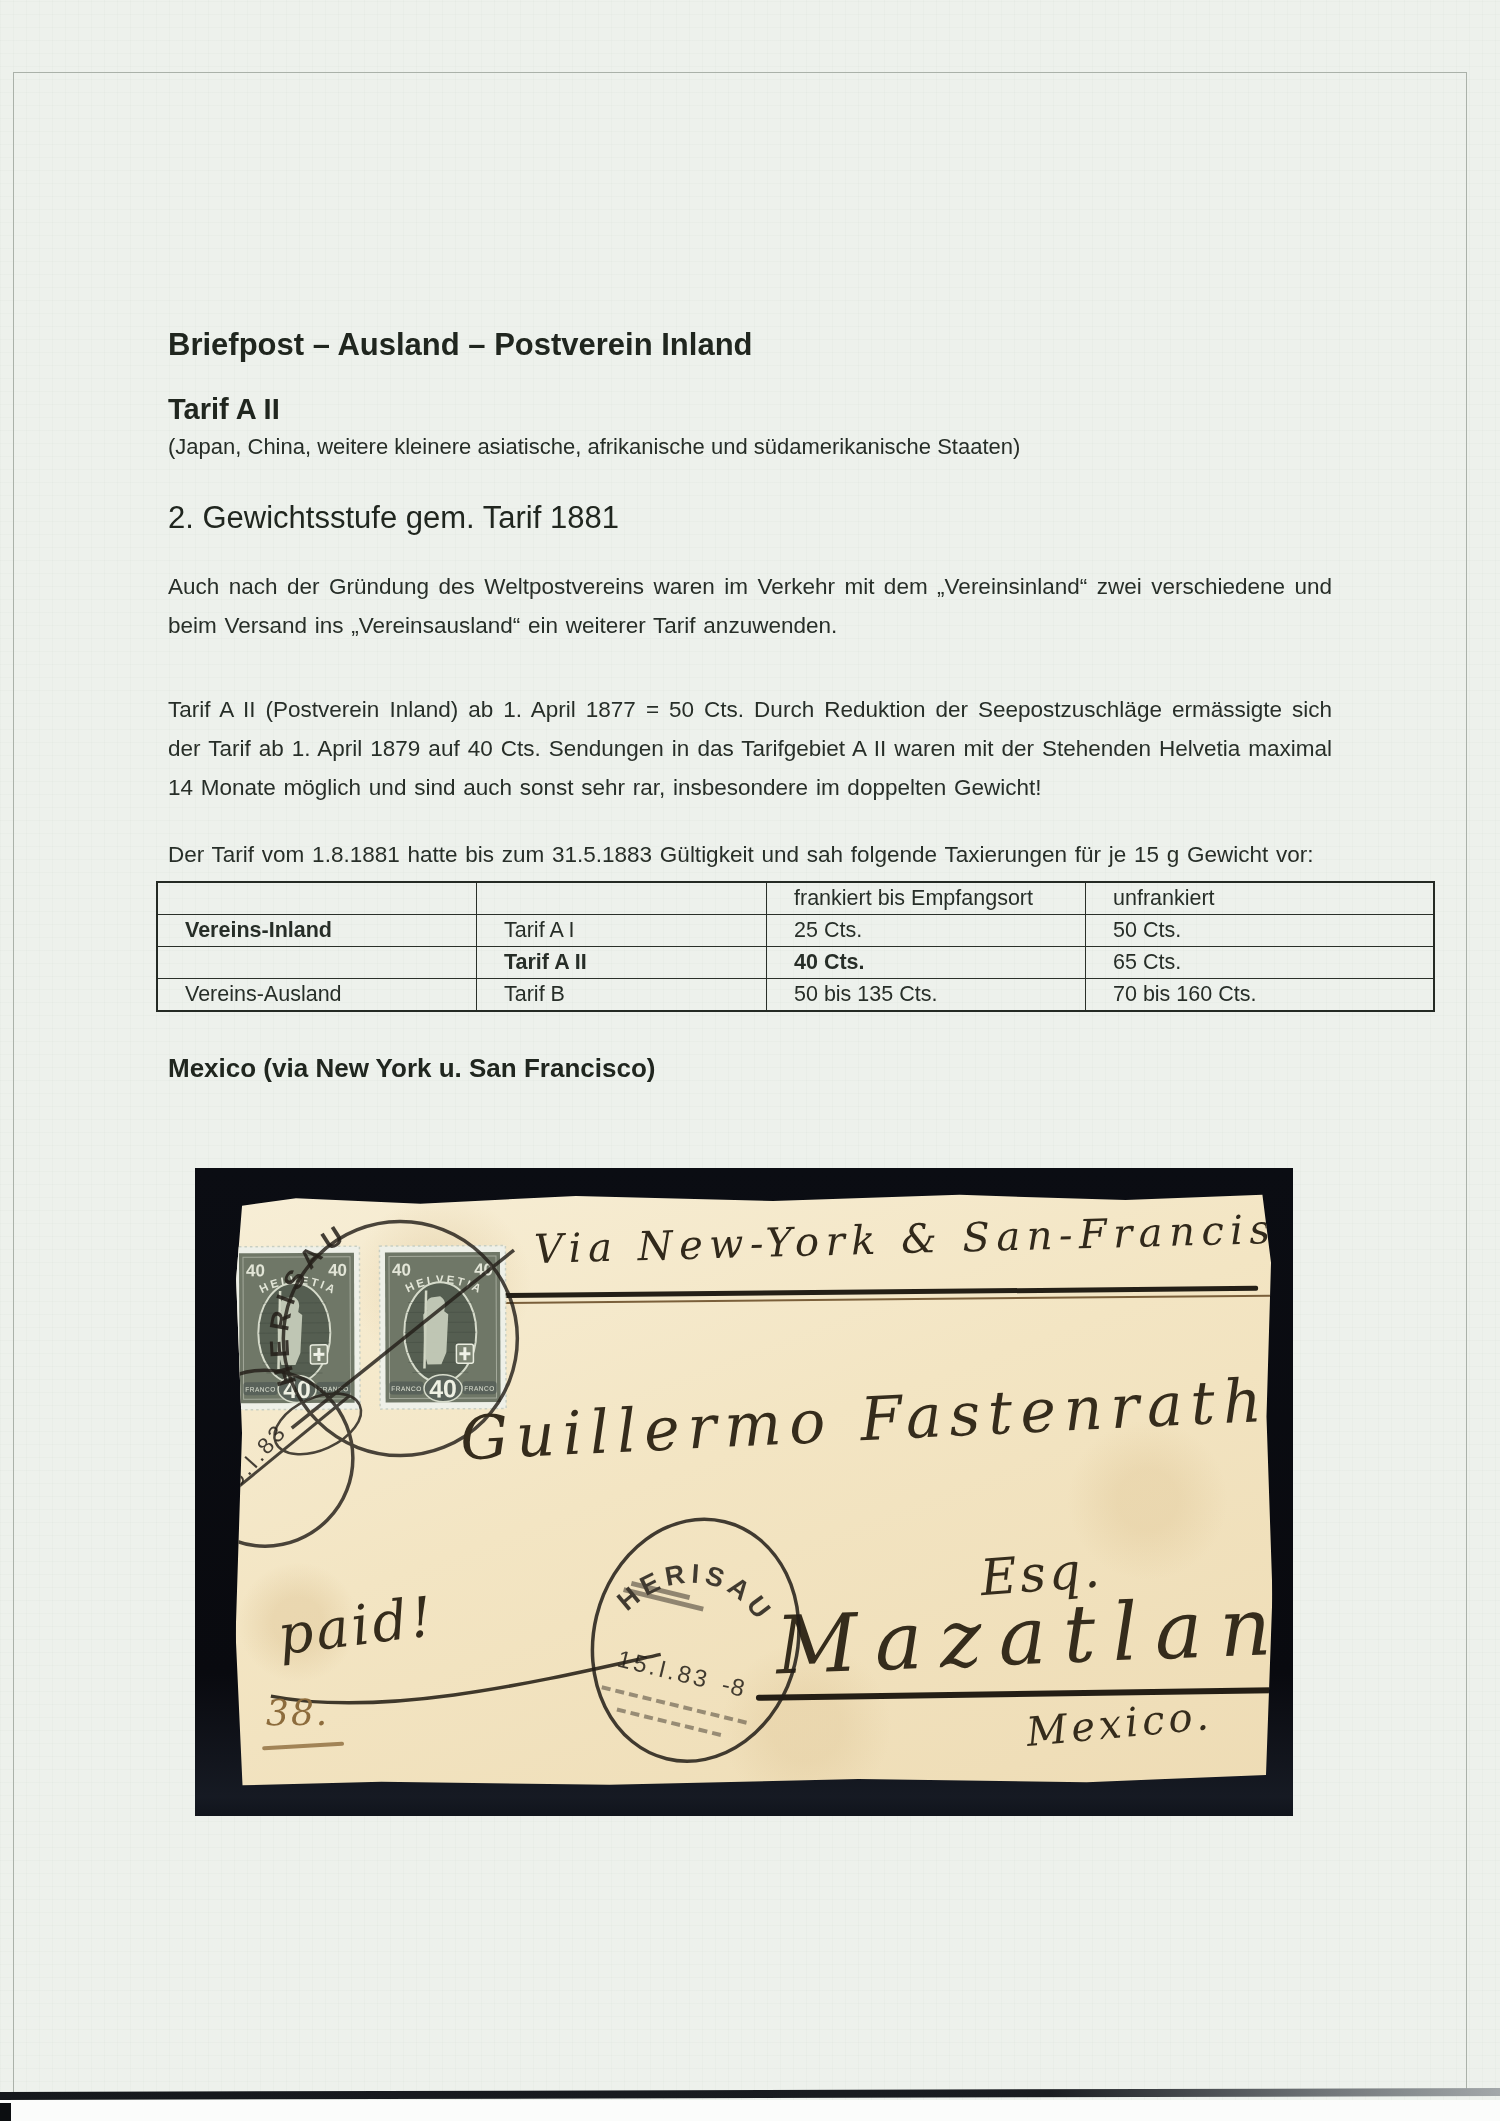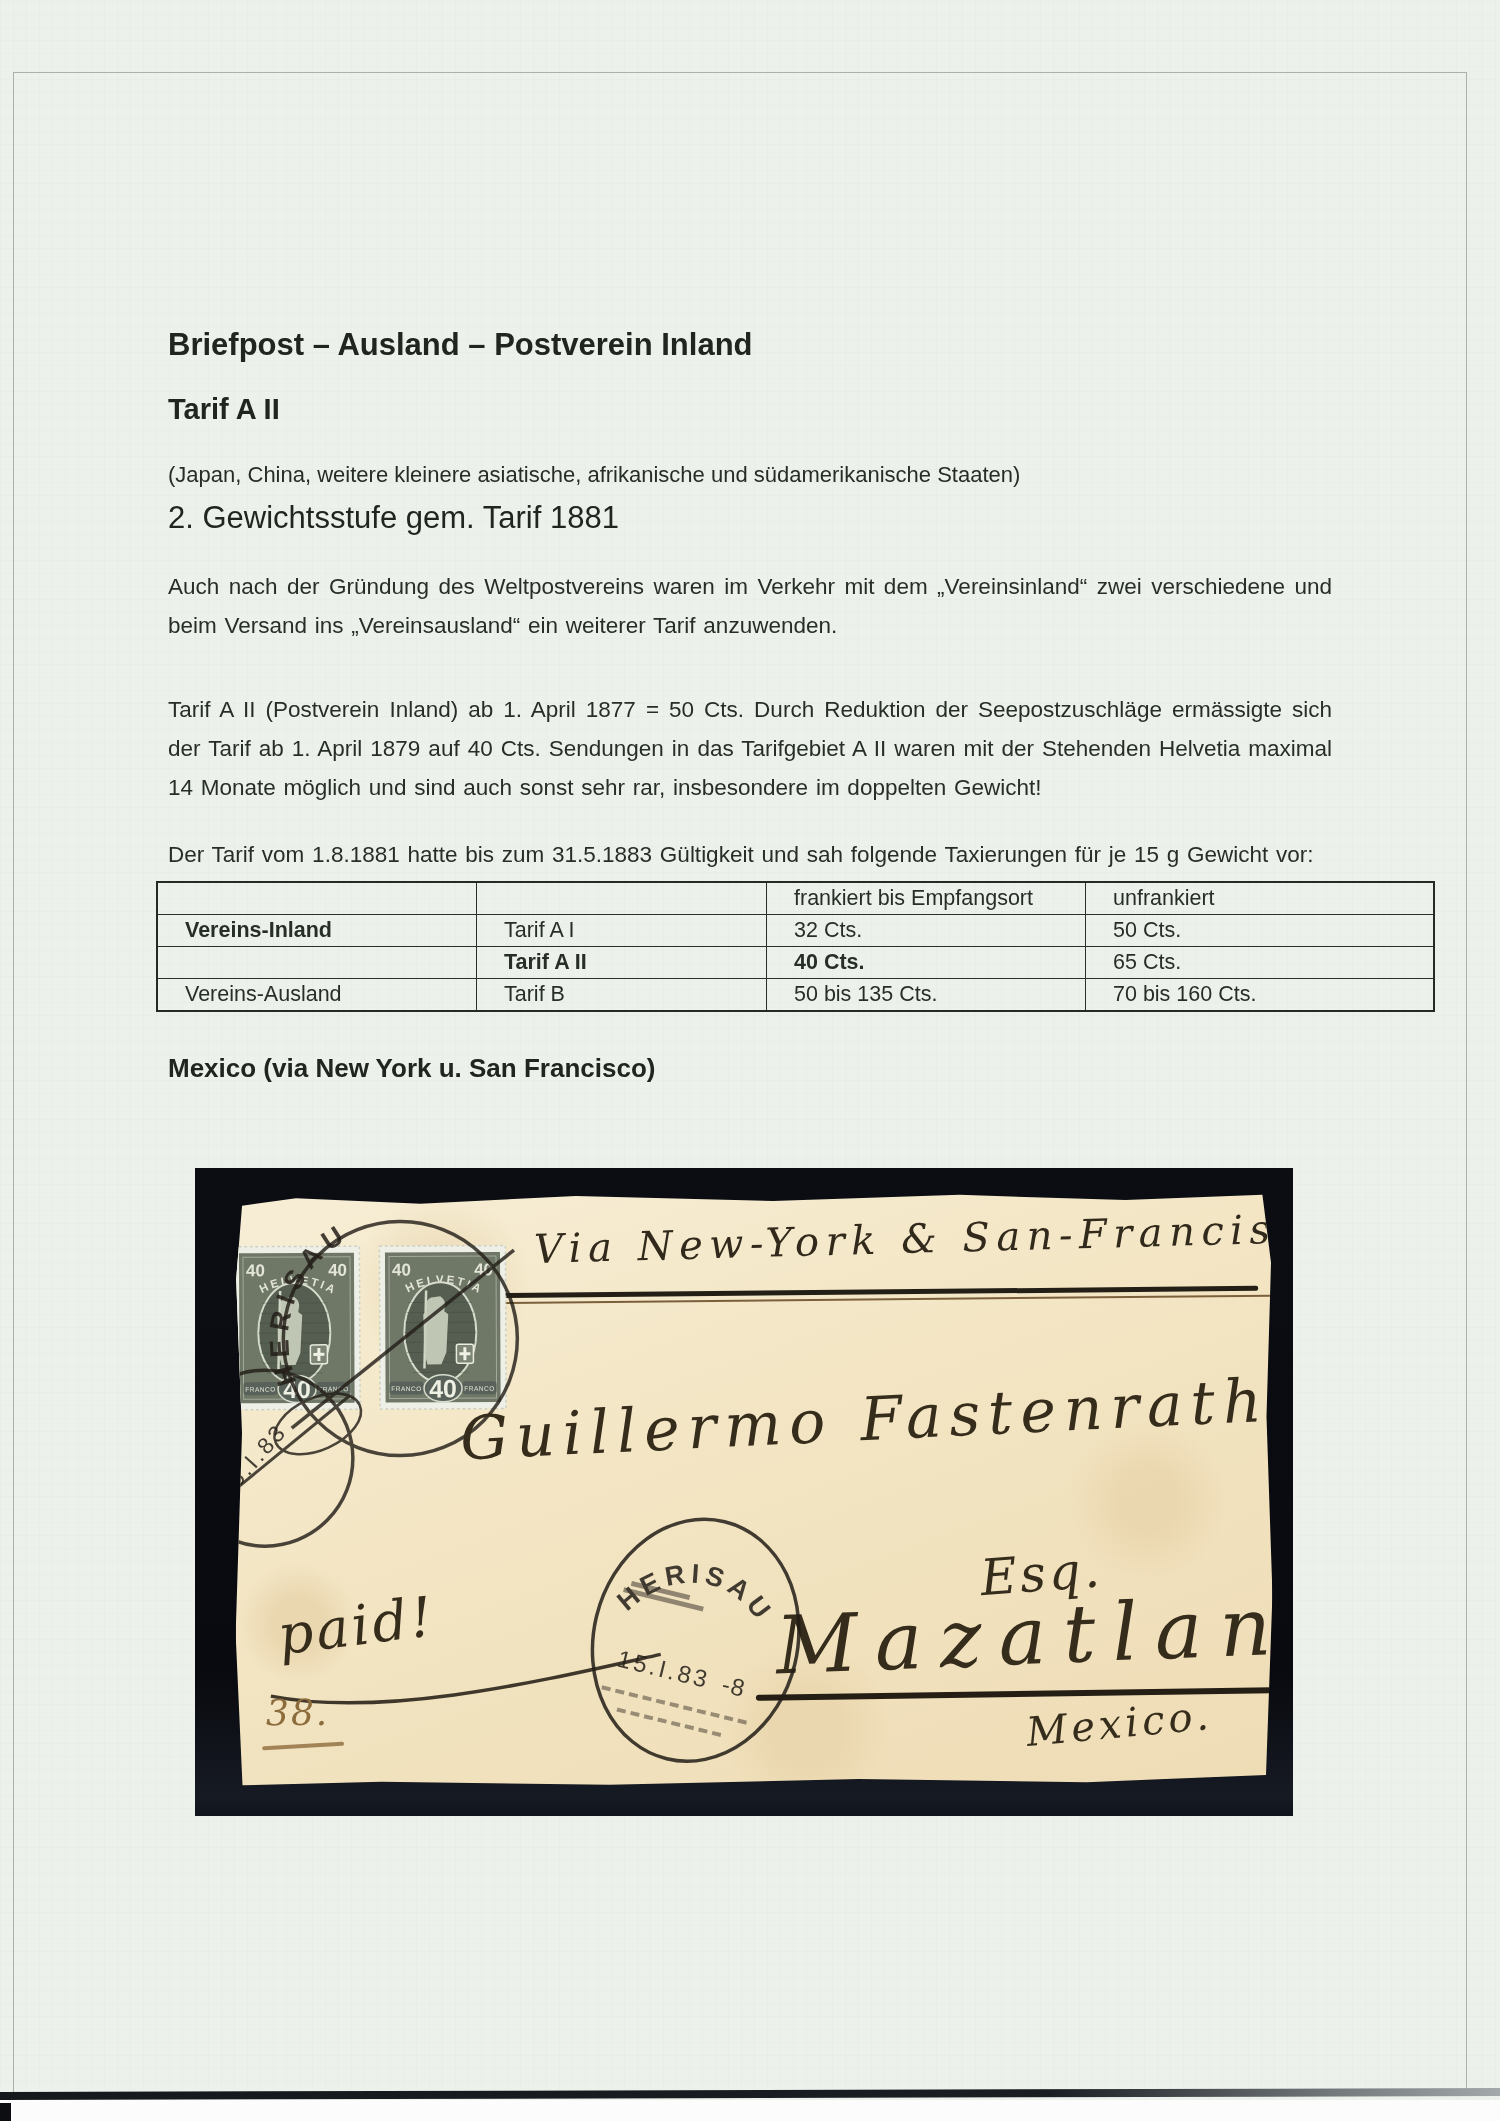--- a/index.html
+++ b/index.html
@@ -13,21 +13,21 @@
   }
   .page-frame{position:absolute;left:13px;top:72px;width:1452px;height:2021px;border:1px solid #aab1a9;}
   .title-box{
     position:absolute;left:155px;top:168px;width:1171px;height:74px;
     border:2.5px solid #20261f;box-sizing:border-box;display:flex;align-items:center;justify-content:center;
   }
   .page-title{font-size:48px;font-weight:bold;letter-spacing:1px;color:#171d18;}
   .center-line{position:absolute;left:168px;width:1164px;color:#20261f;}
   .sub1{top:327px;font-size:31px;font-weight:bold;}
   .sub2{top:393px;font-size:29px;font-weight:bold;}
-  .sub3{top:462px;font-size:22px;font-weight:normal;color:#262d27;}
+  .sub3{top:434px;font-size:22px;font-weight:normal;color:#262d27;}
   .sub4{top:500px;font-size:31px;font-weight:normal;}
   .mexico{top:1053px;font-size:26px;font-weight:bold;}
   .para{
     position:absolute;left:168px;width:1164px;margin:0;
     font-size:22.5px;line-height:39px;word-spacing:1.5px;text-align:justify;color:#272e28;
   }
   .p1{top:567px;}
   .p2{top:690px;}
   .p3{top:835px;}
   table.tariff{
@@ -99,21 +99,21 @@
     <tbody>
       <tr>
         <td class="c1"></td>
         <td class="c2"></td>
         <td class="c3">frankiert bis Empfangsort</td>
         <td class="c4">unfrankiert</td>
       </tr>
       <tr>
         <td class="c1 bold">Vereins-Inland</td>
         <td class="c2">Tarif A I</td>
-        <td class="c3">32 Cts.</td>
+        <td class="c3">25 Cts.</td>
         <td class="c4">50 Cts.</td>
       </tr>
       <tr>
         <td class="c1"></td>
         <td class="c2 bold">Tarif A II</td>
         <td class="c3 bold">40 Cts.</td>
         <td class="c4">65 Cts.</td>
       </tr>
       <tr>
         <td class="c1">Vereins-Ausland</td>

